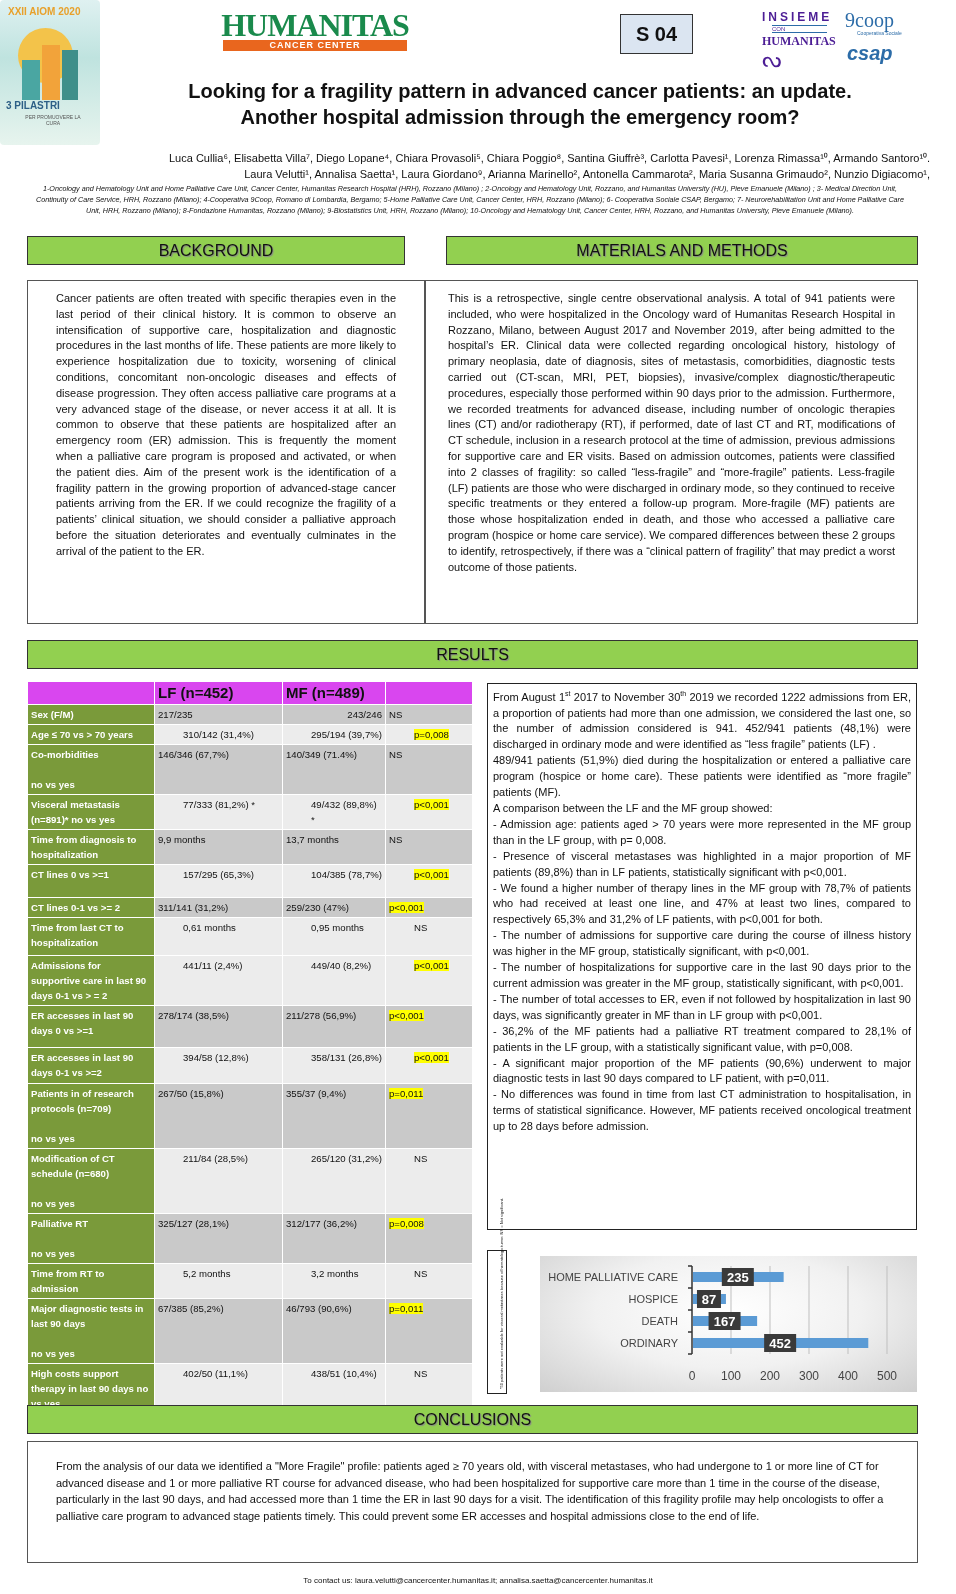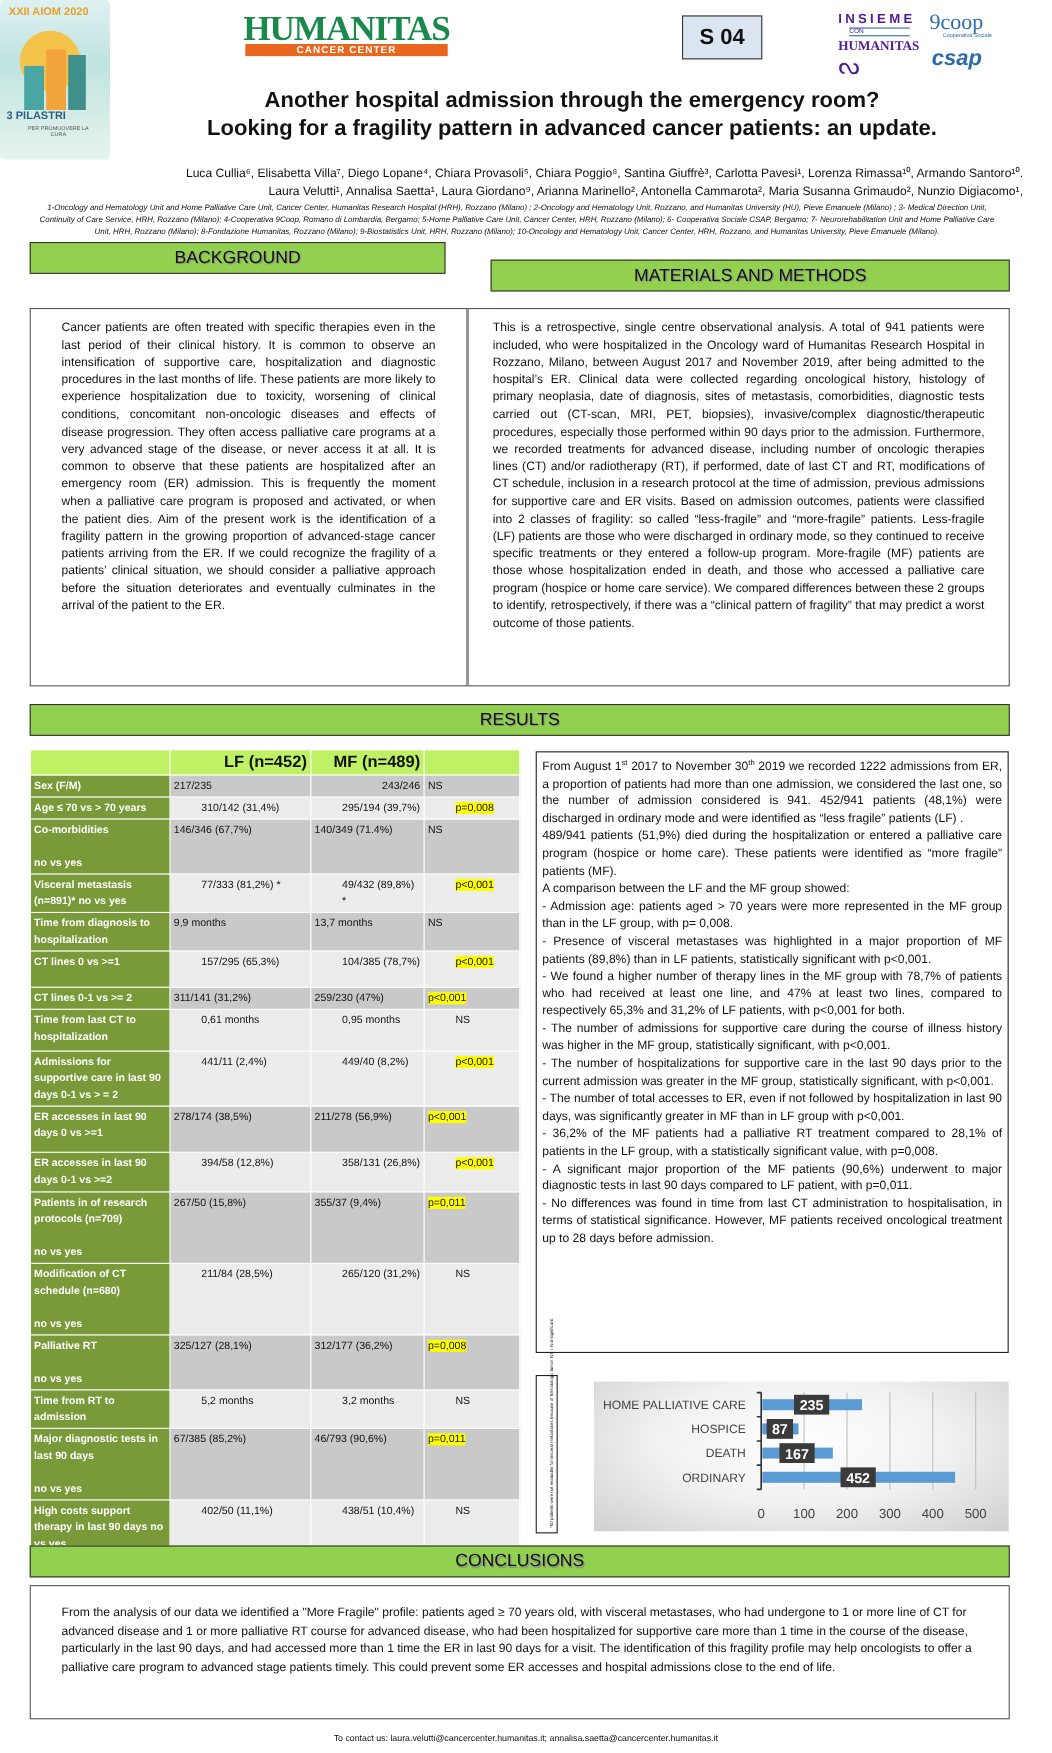--- a/index.html
+++ b/index.html
@@ -37,21 +37,21 @@
   .authors { left: 60px; top: 150px; width: 870px; text-align: right; font-size: 11px; line-height: 16px; }
   .affil { left: 30px; top: 183px; width: 880px; text-align: center; font-size: 7.2px; line-height: 11px; font-style: italic; }
 
   
   .sec-hdr { background: #92d050; border: 1px solid #333; text-align: center; font-size: 16px; line-height: 27px; height: 29px; color: #111; text-shadow: 1px 1px 1px #888; }
   .sec-box { border: 1px solid #555; background: #fff; font-size: 11px; line-height: 15.8px; text-align: justify; }
 
   
   .res-table { left: 27px; top: 681px; width: 446px; border-collapse: collapse; font-size: 9.6px; }
   .res-table td, .res-table th { border: 1px solid #fff; vertical-align: top; padding: 2px 3px; line-height: 15px; }
-  .res-table th { background: #bef264; color: #111; font-size: 15px; text-align: right; font-weight: bold; height: 22px; line-height: 18px; }
+  .res-table th { background: #d946ef; color: #111; font-size: 15px; text-align: left; font-weight: bold; height: 22px; line-height: 18px; }
   .res-table td.rl { background: #7a9a3a; color: #fff; font-weight: bold; width: 127px; }
   .res-table td.c1 { width: 128px; }
   .res-table td.c2 { width: 103px; }
   .res-table tr.odd td:not(.rl) { background: #c9c9c9; }
   .res-table tr.even td:not(.rl) { background: #ececec; padding-left: 28px; }
   .hl { background: #ffff00; }
 
   
   .res-text { left: 487px; top: 683px; width: 430px; height: 547px; border: 1px solid #222; padding: 2px 5px; font-size: 11px; line-height: 15.9px; text-align: justify; }
   .res-text p { margin: 0; }
@@ -91,32 +91,32 @@
   <div class="l4">ᔓ</div>
 </div>
 
 <div class="abs coop-logo">
   <div class="c1">9coop</div>
   <div class="c2">Cooperativa Sociale</div>
   <div class="c3">csap</div>
 </div>
 
 <div class="abs title">
+  <div>Looking for a fragility pattern in advanced cancer patients: an update.</div>
   <div>Another hospital admission through the emergency room?</div>
-  <div>Looking for a fragility pattern in advanced cancer patients: an update.</div>
 </div>
 
 <div class="abs authors">
   <div>Luca Cullia⁶, Elisabetta Villa⁷, Diego Lopane⁴, Chiara Provasoli⁵, Chiara Poggio⁸, Santina Giuffrè³, Carlotta Pavesi¹, Lorenza Rimassa¹⁰, Armando Santoro¹⁰.</div>
   <div>Laura Velutti¹, Annalisa Saetta¹, Laura Giordano⁹, Arianna Marinello², Antonella Cammarota², Maria Susanna Grimaudo²,  Nunzio Digiacomo¹,</div>
 </div>
 
 <div class="abs affil">1-Oncology and Hematology Unit and Home Palliative Care Unit, Cancer Center, Humanitas Research Hospital (HRH), Rozzano (Milano) ; 2-Oncology and Hematology Unit, Rozzano,  and Humanitas University (HU), Pieve Emanuele (Milano) ; 3- Medical Direction Unit, Continuity of Care Service, HRH, Rozzano (Milano); 4-Cooperativa 9Coop, Romano di Lombardia, Bergamo; 5-Home Palliative Care Unit, Cancer Center, HRH, Rozzano (Milano); 6- Cooperativa Sociale  CSAP, Bergamo;  7- Neurorehabilitation Unit and Home Palliative Care Unit, HRH, Rozzano (Milano); 8-Fondazione Humanitas, Rozzano (Milano); 9-Biostatistics Unit, HRH, Rozzano (Milano); 10-Oncology and Hematology Unit, Cancer Center, HRH, Rozzano,  and Humanitas University, Pieve Emanuele (Milano).</div>
 
-<div class="abs sec-hdr" style="left:27px;top:220px;width:378px;">BACKGROUND</div>
+<div class="abs sec-hdr" style="left:27px;top:236px;width:378px;">BACKGROUND</div>
 <div class="abs sec-box" style="left:27px;top:280px;width:398px;height:344px;padding:10px 28px 0 28px;">Cancer patients are often treated with specific therapies even in the last period of their clinical history. It is common to observe an intensification of supportive care, hospitalization and diagnostic procedures in the last months of life. These patients are more likely to experience hospitalization due to toxicity, worsening of clinical conditions, concomitant non-oncologic diseases and effects of disease progression. They often access palliative care programs at a very advanced stage of the disease, or never access it at all. It is common to observe that these patients are hospitalized after an emergency room (ER) admission. This is frequently the moment when a palliative care program is proposed and activated, or when the patient dies. Aim of the present work is the identification of a fragility pattern in the growing proportion of advanced-stage cancer patients arriving from the ER. If we could recognize the fragility of a patients’ clinical situation, we should consider a palliative approach before the situation deteriorates and eventually culminates in the arrival of the patient to the ER.</div>
 
 <div class="abs sec-hdr" style="left:446px;top:236px;width:472px;">MATERIALS AND METHODS</div>
 <div class="abs sec-box" style="left:425px;top:280px;width:493px;height:344px;padding:10px 22px 0 22px;">This is a retrospective, single centre observational analysis. A total of 941 patients were included, who were hospitalized in the Oncology ward of Humanitas Research Hospital in Rozzano, Milano, between August 2017 and November 2019, after being admitted to the hospital’s ER. Clinical data were collected regarding oncological history, histology of primary neoplasia, date of diagnosis, sites of metastasis, comorbidities, diagnostic tests carried out (CT-scan, MRI, PET, biopsies), invasive/complex diagnostic/therapeutic procedures, especially those performed within 90 days prior to the admission. Furthermore, we recorded treatments for advanced disease, including number of oncologic therapies lines (CT) and/or radiotherapy (RT), if performed, date of last CT and RT, modifications of CT schedule, inclusion in a research protocol at the time of admission, previous admissions for supportive care and ER visits. Based on admission outcomes, patients were classified into 2 classes of fragility: so called “less-fragile” and “more-fragile” patients. Less-fragile (LF) patients are those who were discharged in ordinary mode, so they continued to receive specific treatments or they entered a follow-up program. More-fragile (MF) patients are those whose hospitalization ended in death, and those who accessed a palliative care program (hospice or home care service). We compared differences between these 2 groups to identify, retrospectively, if there was a “clinical pattern of fragility” that may predict a worst outcome of those patients.</div>
 
 <div class="abs sec-hdr" style="left:27px;top:640px;width:891px;">RESULTS</div>
 
 <table class="abs res-table">
   <thead>
     <tr>

